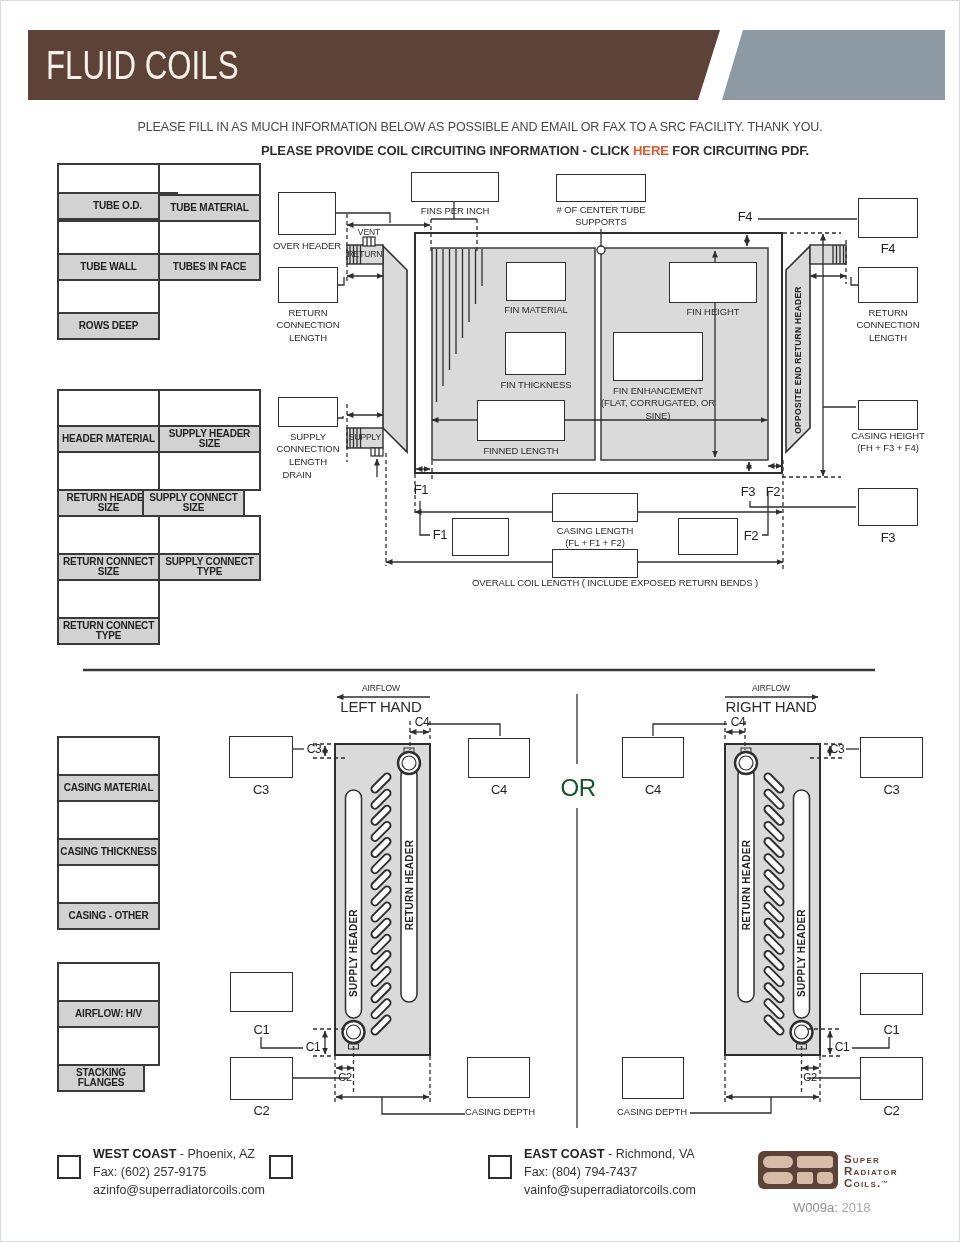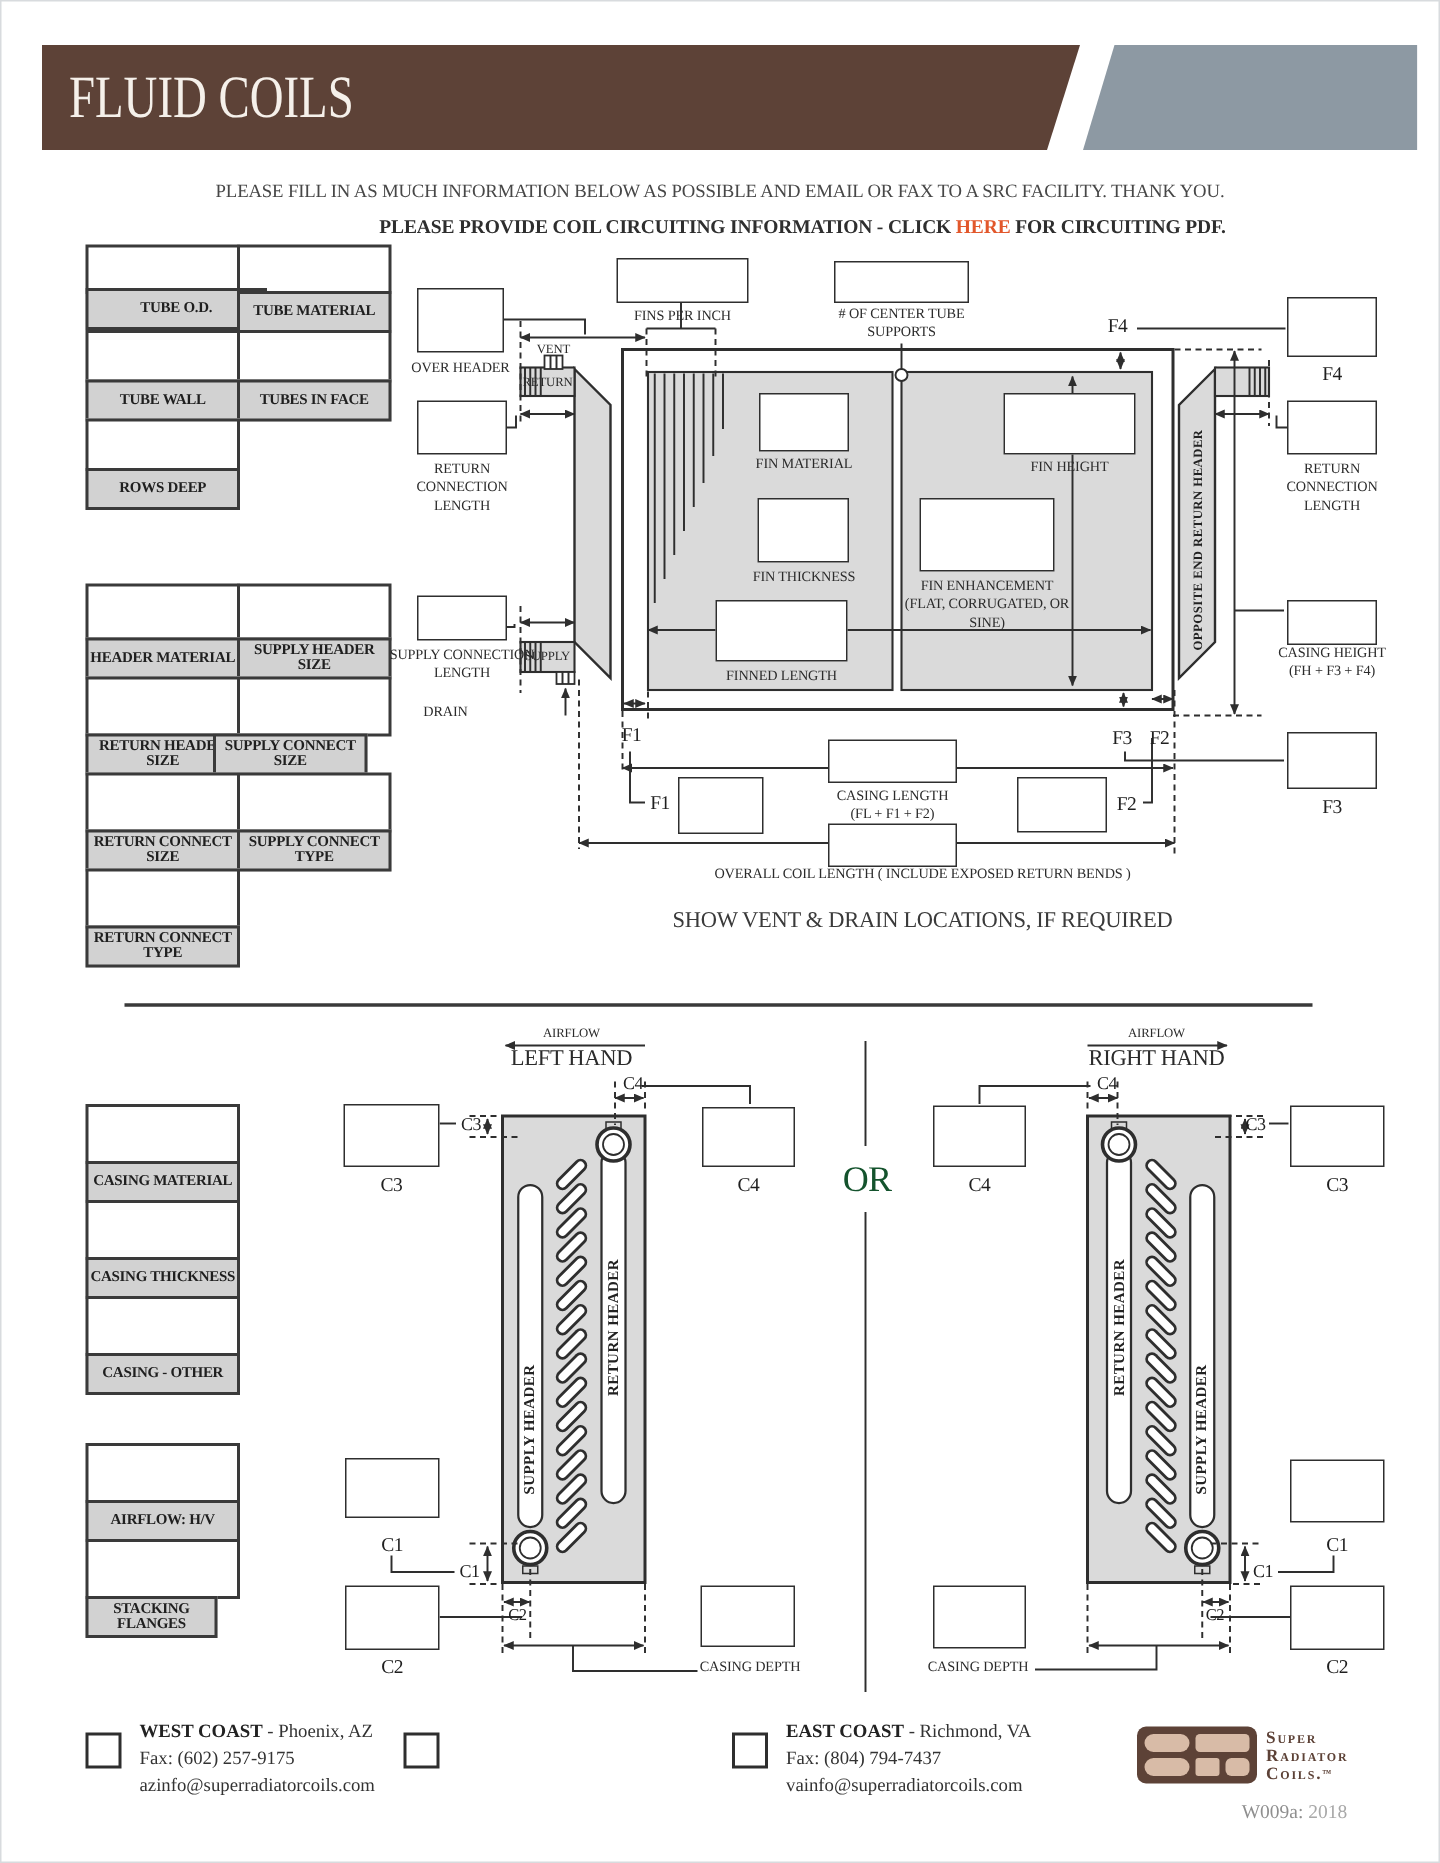--- a/index.html
+++ b/index.html
@@ -1,17 +1,17 @@
 <!DOCTYPE html>
 <html><head>
 <meta charset="utf-8">
 <style>
   html,body{margin:0;padding:0;background:#e8e8e8;}
   #page{position:relative;width:960px;height:1242px;background:#fff;margin:0 auto;
-        font-family:Liberation Serif, serif;color:#2b2b2b;overflow:hidden;
+        font-family:Liberation Sans, sans-serif;color:#2b2b2b;overflow:hidden;
         box-shadow:inset 0 0 0 1px #d8dbde;}
   .abs{position:absolute;}
   .art{position:absolute;left:0;top:0;}
   
   .banner{position:absolute;left:28px;top:30px;width:692px;height:70px;background:#5d4237;
           clip-path:polygon(0 0,100% 0,calc(100% - 22px) 100%,0 100%);}
   .banner-gray{position:absolute;left:722px;top:30px;width:223px;height:70px;background:#8d99a3;
           clip-path:polygon(21px 0,100% 0,100% 100%,0 100%);}
   .title{position:absolute;left:46px;top:30px;width:500px;height:70px;line-height:70px;
          font-size:40px;color:#f5f0ea;letter-spacing:0px;transform:scaleX(.78);transform-origin:left center;
@@ -34,21 +34,21 @@
       transform:rotate(-90deg);}
   .note{position:absolute;font-size:15px;color:#3a3a3a;text-align:center;letter-spacing:-.2px;}
   .hand-title{font-size:15px;font-weight:500;letter-spacing:-.2px;}
   .or{font-size:24px;letter-spacing:-.5px;color:#14532d;}
   
   .chk{position:absolute;width:24px;height:24px;border:2.5px solid #2e2e2e;box-sizing:border-box;background:#fff;cursor:pointer;}
   .office{position:absolute;font-size:12.5px;line-height:18px;color:#333;}
   .office b{color:#222;text-align:center;}
   .logo-text{position:absolute;font-size:11.5px;font-weight:700;color:#5d4237;line-height:12px;
              letter-spacing:1.2px;font-variant:small-caps;}
-  .doccode{position:absolute;font-size:13px;text-align:center;}
+  .doccode{position:absolute;font-size:13px;text-align:left;}
   .doccode .c1{color:#8f8f8f;} .doccode .c2{color:#a8a8a8;}
 </style>
 </head>
 <body>
 
 <div id="page">
 
   <svg class="art" width="960" height="1242" viewBox="0 0 960 1242">
     <defs>
       <marker id="ah" viewBox="0 0 8 8" refX="6.5" refY="3" markerWidth="8" markerHeight="8" orient="auto-start-reverse" markerUnits="userSpaceOnUse">
@@ -375,21 +375,20 @@
   <div class="fl" style="left:430px;top:527px;width:20px">F1</div>
   <div class="dl" style="left:535px;top:525px;width:120px">
     <span>CASING LENGTH</span><br>
     <span>(FL + F1 + F2)</span>
   </div>
   <div class="fl" style="left:736px;top:484px;width:24px">F3</div>
   <div class="fl" style="left:761px;top:484px;width:24px">F2</div>
   <div class="fl" style="left:740px;top:528px;width:22px">F2</div>
   <div class="fl" style="left:858px;top:530px;width:60px">F3</div>
   <div class="dl" style="left:425px;top:577px;width:380px">OVERALL COIL LENGTH ( INCLUDE EXPOSED RETURN BENDS )</div>
-  <div class="note" style="left:375px;top:606px;width:480px">SHOW VENT &amp; DRAIN LOCATIONS, IF REQUIRED</div>
 
   <div class="wcell" style="left:57px;top:736px;width:103px;height:40px"></div>
   <div class="gcell" style="left:57px;top:774px;width:103px;height:28px">CASING MATERIAL</div>
   <div class="wcell" style="left:57px;top:800px;width:103px;height:40px"></div>
   <div class="gcell" style="left:57px;top:838px;width:103px;height:28px">CASING THICKNESS</div>
   <div class="wcell" style="left:57px;top:864px;width:103px;height:40px"></div>
   <div class="gcell" style="left:57px;top:902px;width:103px;height:28px">CASING - OTHER</div>
   <div class="wcell" style="left:57px;top:962px;width:103px;height:40px"></div>
   <div class="gcell" style="left:57px;top:1000px;width:103px;height:28px">AIRFLOW: H/V</div>
   <div class="wcell" style="left:57px;top:1026px;width:103px;height:40px"></div>

